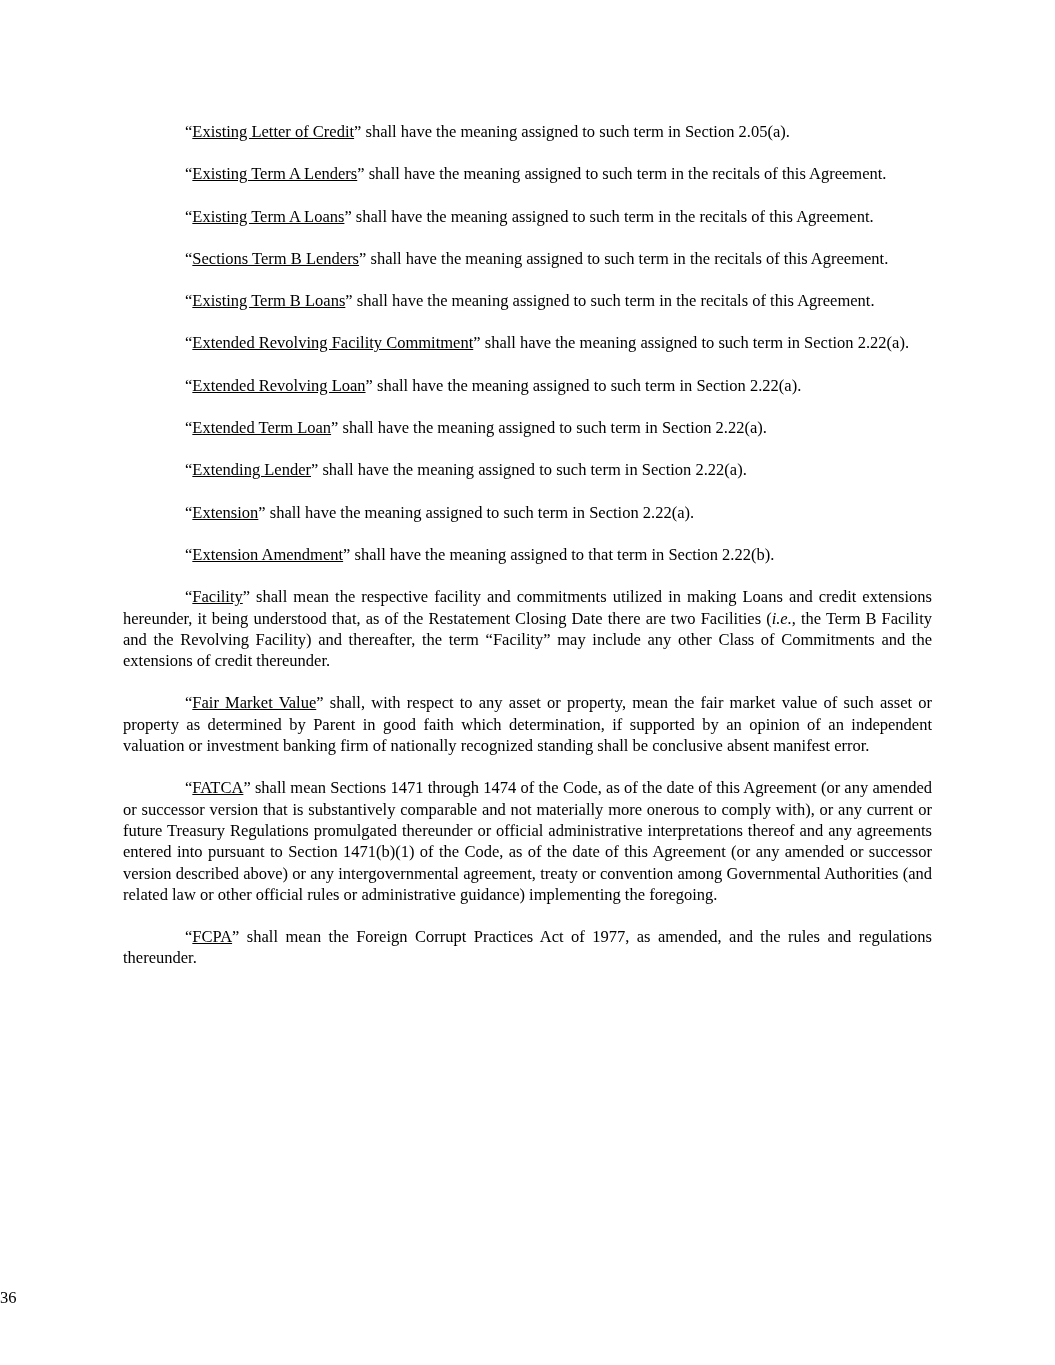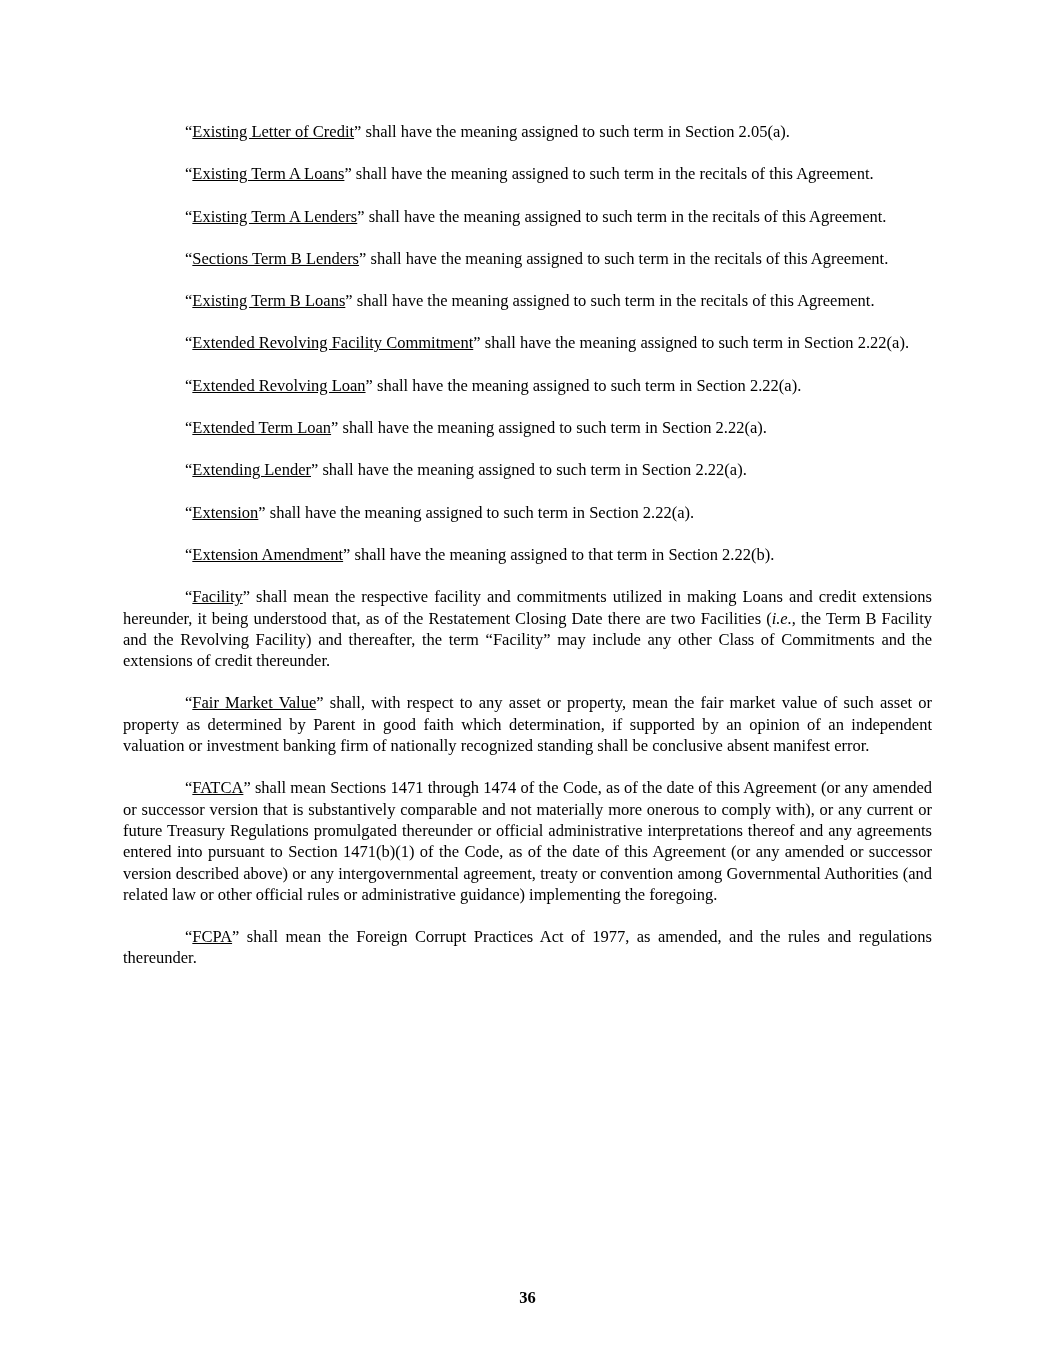--- a/index.html
+++ b/index.html
@@ -37,34 +37,33 @@
     text-decoration: underline;
   }
   .italic {
     font-style: italic;
   }
   .page-number {
     position: absolute;
     bottom: 57px;
     left: 0;
     width: 100%;
-    text-align: center;
+    text-align: left;
     font-size: 16.5px;
     line-height: 21px;
-    font-weight: bold;
   }
 </style>
 </head>
 <body>
 
 <div class="page">
   <div class="content" id="doc-body">
       <p class="para"><span>“</span><span class="term">Existing Letter of Credit</span><span>” shall have the meaning assigned to such term in Section 2.05(a).</span></p>
+      <p class="para"><span>“</span><span class="term">Existing Term A Lenders</span><span>” shall have the meaning assigned to such term in the recitals of this Agreement.</span></p>
       <p class="para"><span>“</span><span class="term">Existing Term A Loans</span><span>” shall have the meaning assigned to such term in the recitals of this Agreement.</span></p>
-      <p class="para"><span>“</span><span class="term">Existing Term A Lenders</span><span>” shall have the meaning assigned to such term in the recitals of this Agreement.</span></p>
       <p class="para"><span>“</span><span class="term">Sections Term B Lenders</span><span>” shall have the meaning assigned to such term in the recitals of this Agreement.</span></p>
       <p class="para"><span>“</span><span class="term">Existing Term B Loans</span><span>” shall have the meaning assigned to such term in the recitals of this Agreement.</span></p>
       <p class="para"><span>“</span><span class="term">Extended Revolving Facility Commitment</span><span>” shall have the meaning assigned to such term in Section 2.22(a).</span></p>
       <p class="para"><span>“</span><span class="term">Extended Revolving Loan</span><span>” shall have the meaning assigned to such term in Section 2.22(a).</span></p>
       <p class="para"><span>“</span><span class="term">Extended Term Loan</span><span>” shall have the meaning assigned to such term in Section 2.22(a).</span></p>
       <p class="para"><span>“</span><span class="term">Extending Lender</span><span>” shall have the meaning assigned to such term in Section 2.22(a).</span></p>
       <p class="para"><span>“</span><span class="term">Extension</span><span>” shall have the meaning assigned to such term in Section 2.22(a).</span></p>
       <p class="para"><span>“</span><span class="term">Extension Amendment</span><span>” shall have the meaning assigned to that term in Section 2.22(b).</span></p>
       <p class="para"><span>“</span><span class="term">Facility</span><span>” shall mean the respective facility and commitments utilized in making Loans and credit extensions hereunder, it being understood that, as of the Restatement Closing Date there are two Facilities (</span><span class="italic">i.e.</span><span>, the Term B Facility and the Revolving Facility) and thereafter, the term “Facility” may include any other Class of Commitments and the extensions of credit thereunder.</span></p>
       <p class="para"><span>“</span><span class="term">Fair Market Value</span><span>” shall, with respect to any asset or property, mean the fair market value of such asset or property as determined by Parent in good faith which determination, if supported by an opinion of an independent valuation or investment banking firm of nationally recognized standing shall be conclusive absent manifest error.</span></p>

